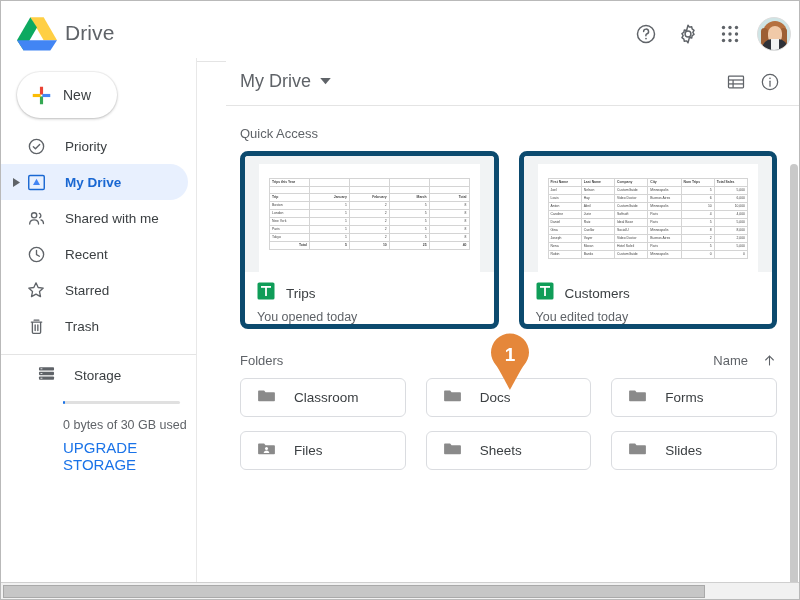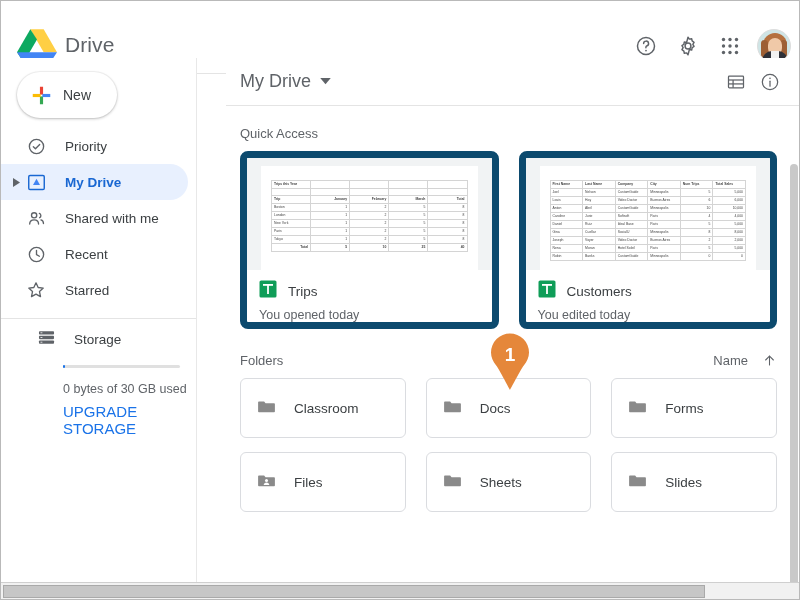--- a/index.html
+++ b/index.html
@@ -12,21 +12,21 @@
   .window {
     position: relative;
     width: 800px; height: 600px;
     background: #fff;
     border: 1px solid #b9b9b9;
     overflow: hidden;
   }
 
   
   .topbar {
-    position: absolute; top: 16px; left: 0; right: 0; height: 57px;
+    position: absolute; top: 4px; left: 0; right: 0; height: 57px;
     background: #fff;
     border-bottom: 1px solid #e4e4e4;
     display: flex; align-items: center;
   }
   .brand { display: flex; align-items: center; width: 225px; padding-left: 16px; }
   .drive-logo { width: 40px; height: 36px; flex: 0 0 auto; }
   .brand-name {
     font-size: 21px; color: #5f6368; margin-left: 8px; letter-spacing: .1px;
   }
   .searchwrap {
@@ -119,21 +119,21 @@
 
   .scrollarea {
     position: absolute; top: 48px; left: 0; right: 0; bottom: 22px;
     overflow: hidden; padding: 0 0 0 0;
   }
   .section-title {
     font-size: 13px; color: #5f6368; margin: 20px 0 10px 14px;
   }
   .qa-row { display: flex; gap: 20px; padding: 0 22px 0 14px; }
   .qa-card {
-    flex: 1; height: 178px; border: 7px solid #0c4a6e; border-radius: 8px;
+    flex: 1; height: 178px; border: 5px solid #0c4a6e; border-radius: 8px;
     background: #fff; overflow: hidden; cursor: pointer; display: flex; flex-direction: column;
   }
   .qa-thumb {
     height: 118px; background: #f1f3f4; padding: 8px 14px 0 14px; overflow: hidden;
   }
   .qa-sheet {
     background: #fff; height: 120px; padding: 14px 10px 0 10px; overflow: hidden;
   }
   table.mini { border-collapse: collapse; width: 100%; table-layout: fixed; }
   table.mini td {
@@ -154,21 +154,21 @@
   }
   .folders-label { font-size: 13px; color: #5f6368; text-align: center; }
   .fh-spacer { flex: 1; }
   .sortname { font-size: 13px; color: #5f6368; }
   .sortarrow { margin-left: 14px; display: flex; align-items: center; }
   .folder-grid {
     display: grid; grid-template-columns: repeat(3, 1fr); gap: 14px 20px;
     padding: 0 22px 0 14px;
   }
   .folder-card {
-    height: 60px; border: 1px solid #dadce0; border-radius: 6px;
+    height: 39px; border: 1px solid #dadce0; border-radius: 6px;
     display: flex; align-items: center; padding-left: 16px; cursor: pointer; background: #fff;
   }
   .folder-name { font-size: 13.5px; color: #3c4043; margin-left: 18px; }
 
   
   .pin {
     position: absolute; left: 487px; top: 332px; width: 44px; height: 58px;
     z-index: 40; pointer-events: none;
   }
   .pin-num {
@@ -324,20 +324,30 @@
 
       <div class="navitem">
         <span class="nicon">
           <svg width="20" height="20" viewBox="0 0 24 24" fill="none" stroke="#5f6368" stroke-width="1.6" stroke-linejoin="round">
             <path d="M12 3.4l2.6 5.6 6.1.7-4.5 4.2 1.2 6-5.4-3-5.4 3 1.2-6-4.5-4.2 6.1-.7z"></path>
           </svg>
         </span>
         <span class="nlabel">Starred</span>
       </div>
 
+      <div class="navitem">
+        <span class="nicon">
+          <svg width="19" height="19" viewBox="0 0 24 24" fill="none" stroke="#5f6368" stroke-width="1.7">
+            <path d="M5.4 6.4h13.2M6.8 6.4v13c0 .7.6 1.3 1.3 1.3h7.8c.7 0 1.3-.6 1.3-1.3v-13" stroke-linecap="round"></path>
+            <path d="M9 4h6" stroke-linecap="round"></path>
+            <path d="M10.3 10v7M13.7 10v7" stroke-linecap="round"></path>
+          </svg>
+        </span>
+        <span class="nlabel">Trash</span>
+      </div>
     </div>
 
     <div class="divider"></div>
 
     <div class="storage-row">
       <span class="nicon">
         <svg width="19" height="19" viewBox="0 0 24 24" fill="#5f6368">
           <rect x="2.5" y="4" width="19" height="4.2" rx="1"></rect>
           <rect x="2.5" y="9.9" width="19" height="4.2" rx="1"></rect>
           <rect x="2.5" y="15.8" width="19" height="4.2" rx="1"></rect>

